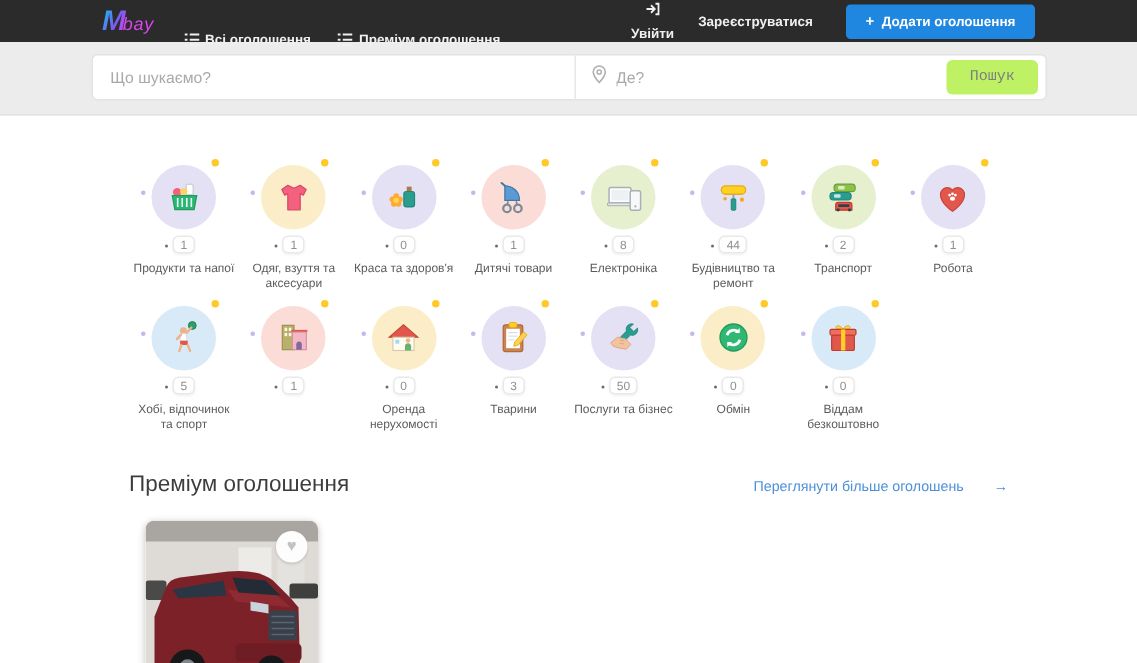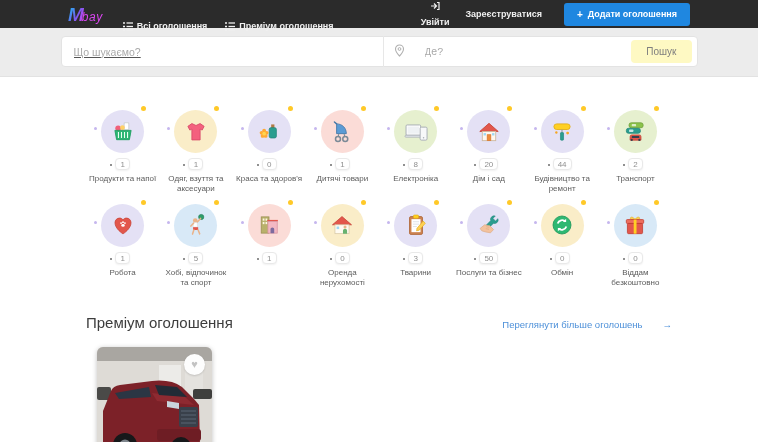--- a/index.html
+++ b/index.html
@@ -22,28 +22,28 @@
   .auth-link { display:flex; align-items:center; gap:4px; color:#f0f0f0; font-size:9px; font-weight:bold; cursor:pointer;flex-direction:column; }
   .add-btn { margin-left:6px; background:#1f87e0; color:#fff; font-size:9px; font-weight:bold;
              border:none; border-radius:3px; padding:6px 13px; display:flex; align-items:center; gap:5px; cursor:pointer; }
   .plus-glyph { font-size:10px; font-weight:bold; }
 
   
   .search-section { background:#ececec; padding:8px 0 9px; border-bottom:1px solid #e2e2e2; }
   .search-bar { width:637px; margin:0 auto; background:#fff; border:1px solid #e3e3e3; border-radius:4px;
                 height:31px; display:flex; align-items:center; }
   .search-input { flex:1.25; border:none; outline:none; font-size:10.5px; color:#555; padding:0 12px;
-                  font-family:"Liberation Sans", sans-serif; background:transparent;text-decoration:underline; }
+                  font-family:"Liberation Sans", sans-serif; background:transparent; }
   .search-input::placeholder, .loc-input::placeholder { color:#a9a9a9; }
   .search-divider { width:1px; height:31px; background:#e7e7e7; }
   .loc-wrap { flex:1; display:flex; align-items:center; padding-left:10px; }
   .loc-input { border:none; outline:none; font-size:10.5px; color:#555; padding:0 6px; flex:1;
-               font-family:Liberation Mono, monospace; background:transparent;margin-left:14px; }
-  .search-btn { background:#fef9c3; color:#7e7e7e; border:none; border-radius:4px; font-size:10px;
-                padding:6px 15px; margin-right:5px; cursor:pointer; font-family:Liberation Sans, sans-serif; }
+               font-family:Liberation Sans, sans-serif; background:transparent; }
+  .search-btn { background:#bef264; color:#7e7e7e; border:none; border-radius:4px; font-size:10px;
+                padding:6px 15px; margin-right:5px; cursor:pointer; font-family:Liberation Mono, monospace; }
 
   
   .content { width:586px; margin:0 auto; }
   .cat-grid { margin-top:33px; display:grid; grid-template-columns:repeat(8,1fr); row-gap:9px; }
   .cat { text-align:center; cursor:pointer; }
   .cat-circle { width:43px; height:43px; border-radius:50%; margin:0 auto; display:flex;
                 align-items:center; justify-content:center; position:relative; }
   .cat-circle::before { content:""; position:absolute; width:5px; height:5px; border-radius:50%;
                         background:#ffc928; right:-2px; top:-4px; }
   .cat-circle::after { content:""; position:absolute; width:3px; height:3px; border-radius:50%;
@@ -221,33 +221,20 @@
               <rect x="4.3" y="7" width="10.5" height="6.5" fill="#eef1f4"></rect>
               <rect x="1.8" y="15" width="15.5" height="1.8" rx="0.9" fill="#e3e7ea" stroke="#a9afb6" stroke-width="0.7"></rect>
               <rect x="15.8" y="7.5" width="6.4" height="12" rx="1.2" fill="#f7f8f9" stroke="#a9afb6" stroke-width="0.9"></rect>
               <circle cx="19" cy="17.2" r="0.7" fill="#a9afb6"></circle>
             </svg>
         </div>
         <div class="cat-count">8</div>
         <div class="cat-label">Електроніка</div>
       </div>
 
-      <div class="cat">
-        <div class="cat-circle bg-lav">
-          <svg width="26" height="26" viewBox="0 0 24 24">
-              <path d="M3.5 11.5L12 4l8.5 7.5z" fill="#e2574c" stroke="#c74437" stroke-width="0.8"></path>
-              <rect x="5.8" y="11.5" width="12.4" height="8.5" fill="#fff7ee" stroke="#cdb79c" stroke-width="0.8"></rect>
-              <rect x="10.3" y="14.5" width="3.4" height="5.5" fill="#ef8b3a" stroke="#d3732a" stroke-width="0.6"></rect>
-              <rect x="7" y="13" width="2.2" height="2.2" fill="#9fd8f5"></rect>
-              <rect x="14.8" y="13" width="2.2" height="2.2" fill="#9fd8f5"></rect>
-            </svg>
-        </div>
-        <div class="cat-count">20</div>
-        <div class="cat-label">Дім і сад</div>
-      </div>
 
       <div class="cat">
         <div class="cat-circle bg-lav">
           <svg width="26" height="26" viewBox="0 0 24 24">
               <rect x="4.5" y="4.5" width="15" height="5.2" rx="2.6" fill="#ffd024" stroke="#e3ae14" stroke-width="0.8"></rect>
               <path d="M12 9.7v2.8" stroke="#98a0a8" stroke-width="1.1"></path>
               <rect x="10.6" y="12.5" width="2.8" height="7" rx="0.6" fill="#2a9d8f" stroke="#21867a" stroke-width="0.6"></rect>
               <circle cx="6.8" cy="12.5" r="1.1" fill="#f5a623"></circle>
               <circle cx="17.2" cy="13" r="1.3" fill="#f5a623"></circle>
             </svg>

